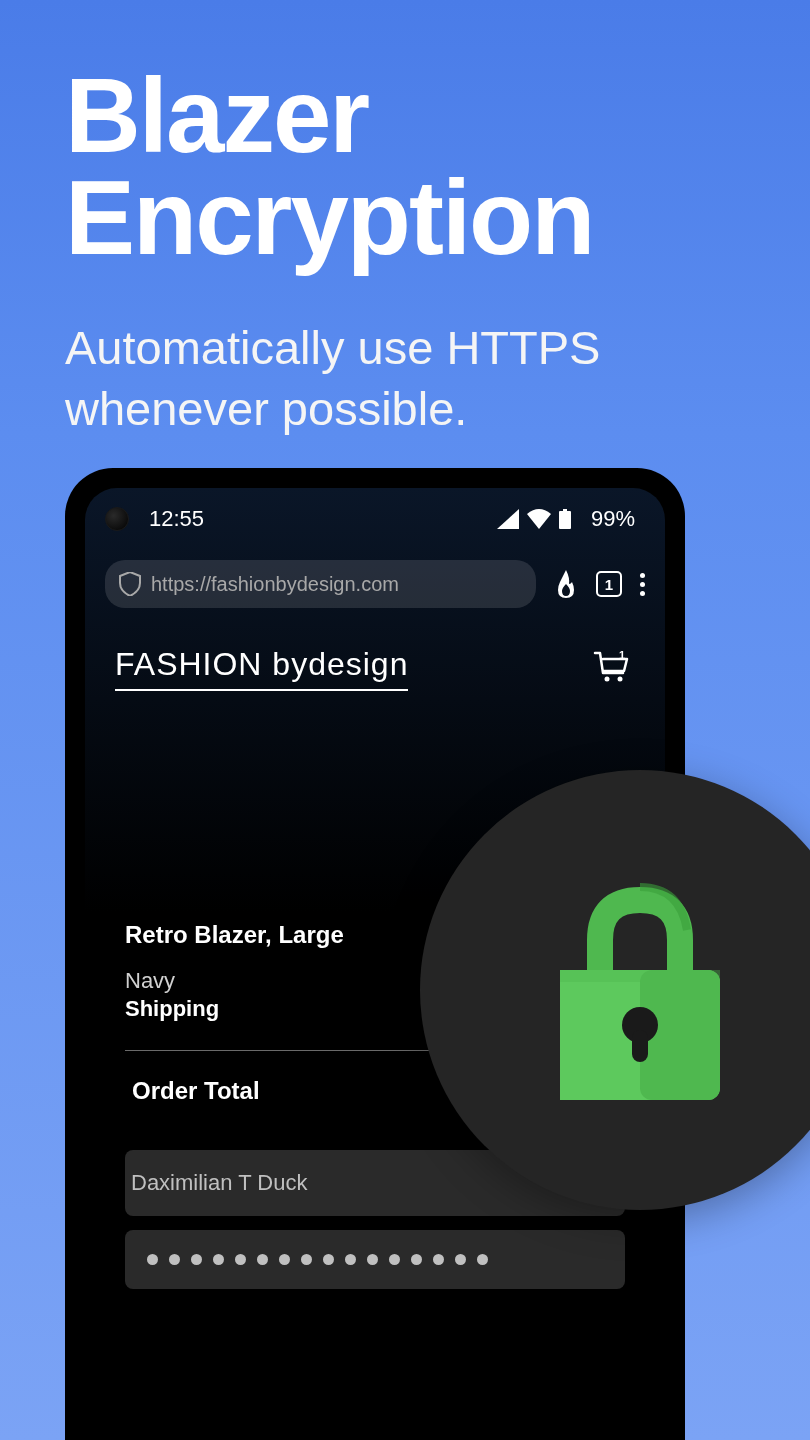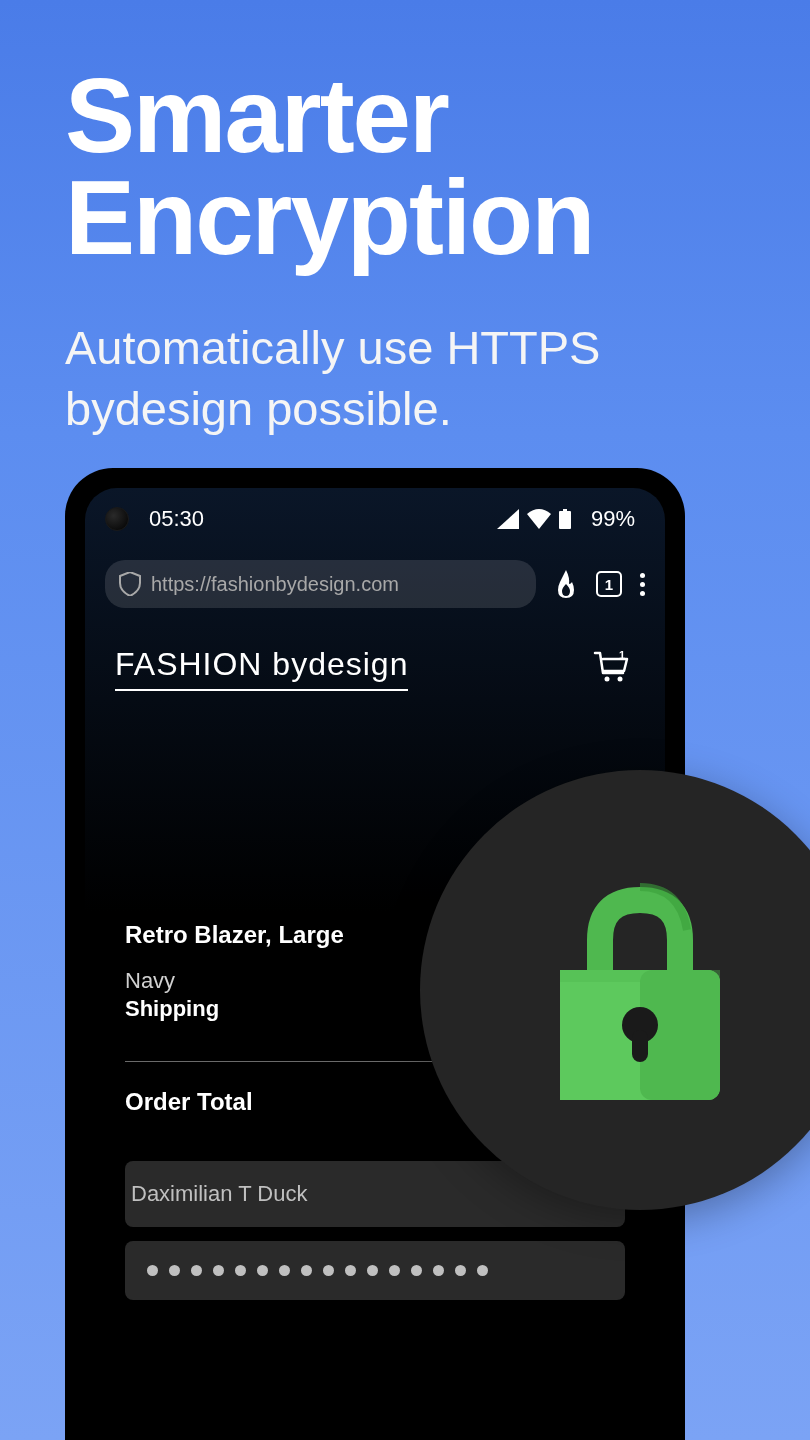--- a/index.html
+++ b/index.html
@@ -192,34 +192,35 @@
     .order-item-variant {
       font-size: 22px;
       font-weight: 400;
       color: #d0d0d0;
       margin-bottom: 2px;
     }
     
     .order-shipping {
       font-size: 22px;
       font-weight: 700;
-      margin-bottom: 39px;
+      margin-bottom: 28px;
     }
     
     .order-divider {
       height: 1px;
       background: #6a6a6a;
       margin-bottom: 24px;
     }
     
     .order-total-row {
       display: flex;
       justify-content: space-between;
       align-items: center;
       margin-bottom: 44px;
+      margin-left: 7px;
     }
     
     .order-total-label {
       font-size: 24px;
       font-weight: 700;
     }
     
     .order-total-value {
       font-size: 26px;
       font-weight: 700;
@@ -260,33 +261,33 @@
       align-items: center;
       justify-content: center;
       box-shadow: 0 10px 40px rgba(0, 0, 0, 0.3);
     }
   </style>
 </head>
 <body>
 
 <div class="hero">
   <h1 class="hero-title">
-    <span>Smarter</span><br>
+    <span>Blazer</span><br>
     <span>Encryption</span>
   </h1>
-  <p class="hero-subtitle">Automatically use HTTPS bydesign possible.</p>
+  <p class="hero-subtitle">Automatically use HTTPS whenever possible.</p>
 </div>
 
 <div class="phone">
   <div class="phone-screen">
 
     <div class="status-bar">
       <div class="status-left">
         <div class="camera-dot"></div>
-        <span class="status-time">05:30</span>
+        <span class="status-time">12:55</span>
       </div>
       <div class="status-right">
         <svg width="22" height="20" viewBox="0 0 22 20">
           <path d="M0 20 L22 20 L22 0 Z" fill="#ffffff"></path>
         </svg>
         <svg width="24" height="20" viewBox="0 0 24 20">
           <path d="M12 20 L0 5 Q12 -5 24 5 Z" fill="#ffffff"></path>
         </svg>
         <svg width="12" height="20" viewBox="0 0 12 20">
           <rect x="0" y="2" width="12" height="18" fill="#ffffff" rx="1"></rect>

